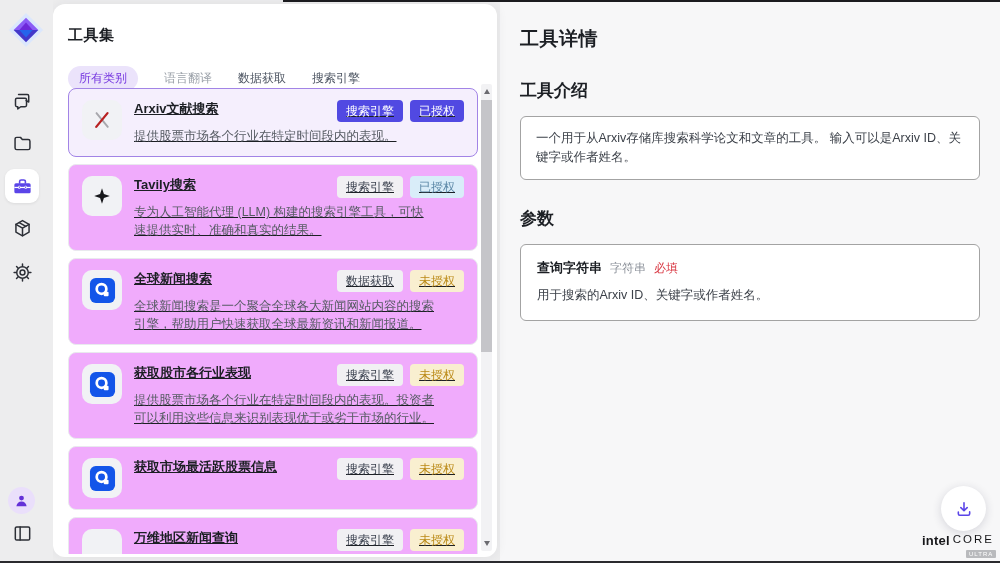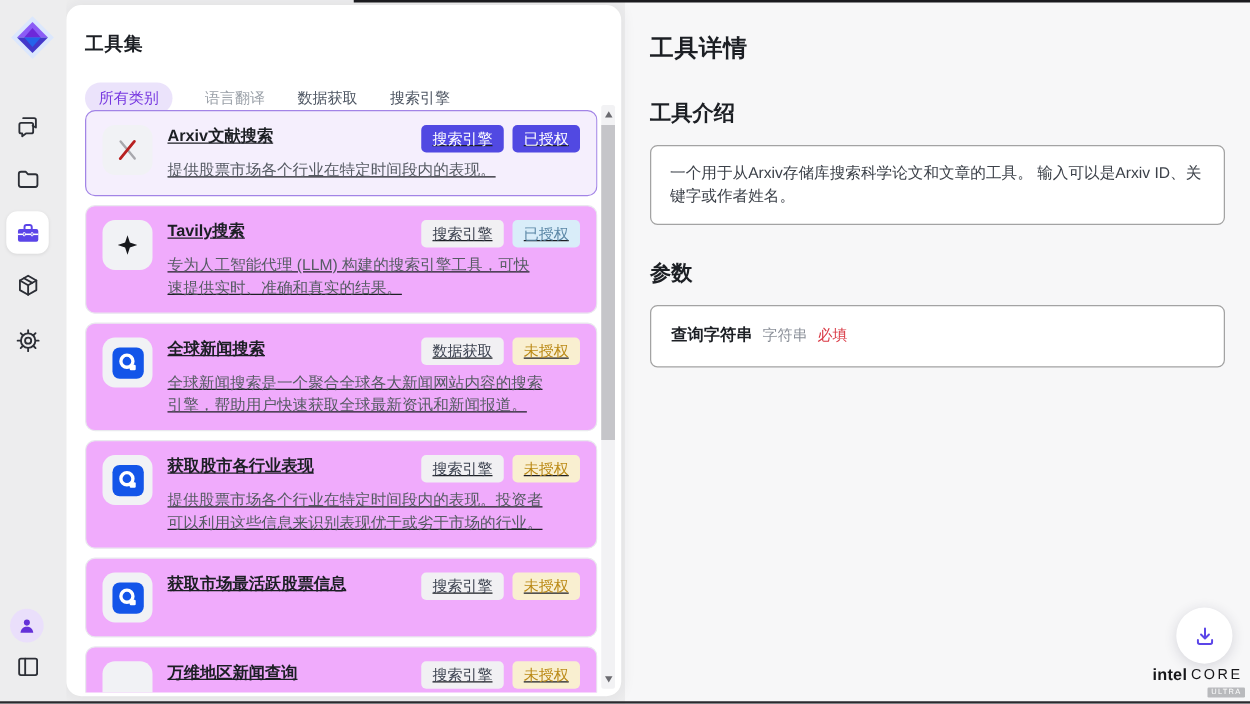--- a/index.html
+++ b/index.html
@@ -66,21 +66,21 @@
   .param-name { font-size:13px; font-weight:bold; color:#1c1f24; }
   .param-type { font-size:12px; color:#8a8f98; }
   .param-required { font-size:12px; color:#d93843; }
   .param-desc { margin-top:10px; font-size:12.5px; color:#3c4149; }
 
   
   .dl-btn { position:absolute; left:941px; top:486px; width:45px; height:45px; border-radius:50%;
             background:#ffffff; box-shadow:0 2px 10px rgba(40,40,70,.16); display:flex; align-items:center; justify-content:center; cursor:pointer; }
   .dl-btn svg { width:20px; height:20px; stroke:#5b45e8; fill:none; stroke-width:1.9; stroke-linecap:round; stroke-linejoin:round; }
   .brand { position:absolute; left:922px; top:531px; width:72px; text-align:center; white-space:nowrap; }
-  .brand-line { display:inline-flex; align-items:center; gap:3px; color:#17171a; }
+  .brand-line { display:inline-flex; align-items:flex-start; gap:3px; color:#17171a; }
   .brand-intel { font-size:13px; font-weight:700; letter-spacing:.2px; }
   .brand-core { font-size:11.5px; letter-spacing:2px; font-weight:500; text-transform:uppercase; }
   .brand-ultra { display:block; margin:1px 0 0 44px; font-size:6px; letter-spacing:1px; text-transform:uppercase;
                  background:#b9babd; color:#ffffff; padding:1px 3px; border-radius:1px; width:fit-content; }
 </style>
 </head>
 <body>
 
 <div class="top-edge"></div>
 <div class="bottom-edge"></div>
@@ -274,20 +274,21 @@
   <div class="white-box">
     <div class="intro-text">一个用于从Arxiv存储库搜索科学论文和文章的工具。 输入可以是Arxiv ID、关键字或作者姓名。</div>
   </div>
   <div class="section-head">参数</div>
   <div class="white-box" style="padding:14px 16px 16px;">
     <div class="param-row1">
       <span class="param-name">查询字符串</span>
       <span class="param-type">字符串</span>
       <span class="param-required">必填</span>
     </div>
+    <div class="param-desc">用于搜索的Arxiv ID、关键字或作者姓名。</div>
   </div>
 </div>
 
 <div class="dl-btn">
   <svg viewBox="0 0 24 24">
     <path d="M12 4.5v9M8.2 10.3l3.8 3.8 3.8-3.8"></path>
     <path d="M5.2 15.5v2.3a1.7 1.7 0 0 0 1.7 1.7h10.2a1.7 1.7 0 0 0 1.7-1.7v-2.3"></path>
   </svg>
 </div>
 <div class="brand">

